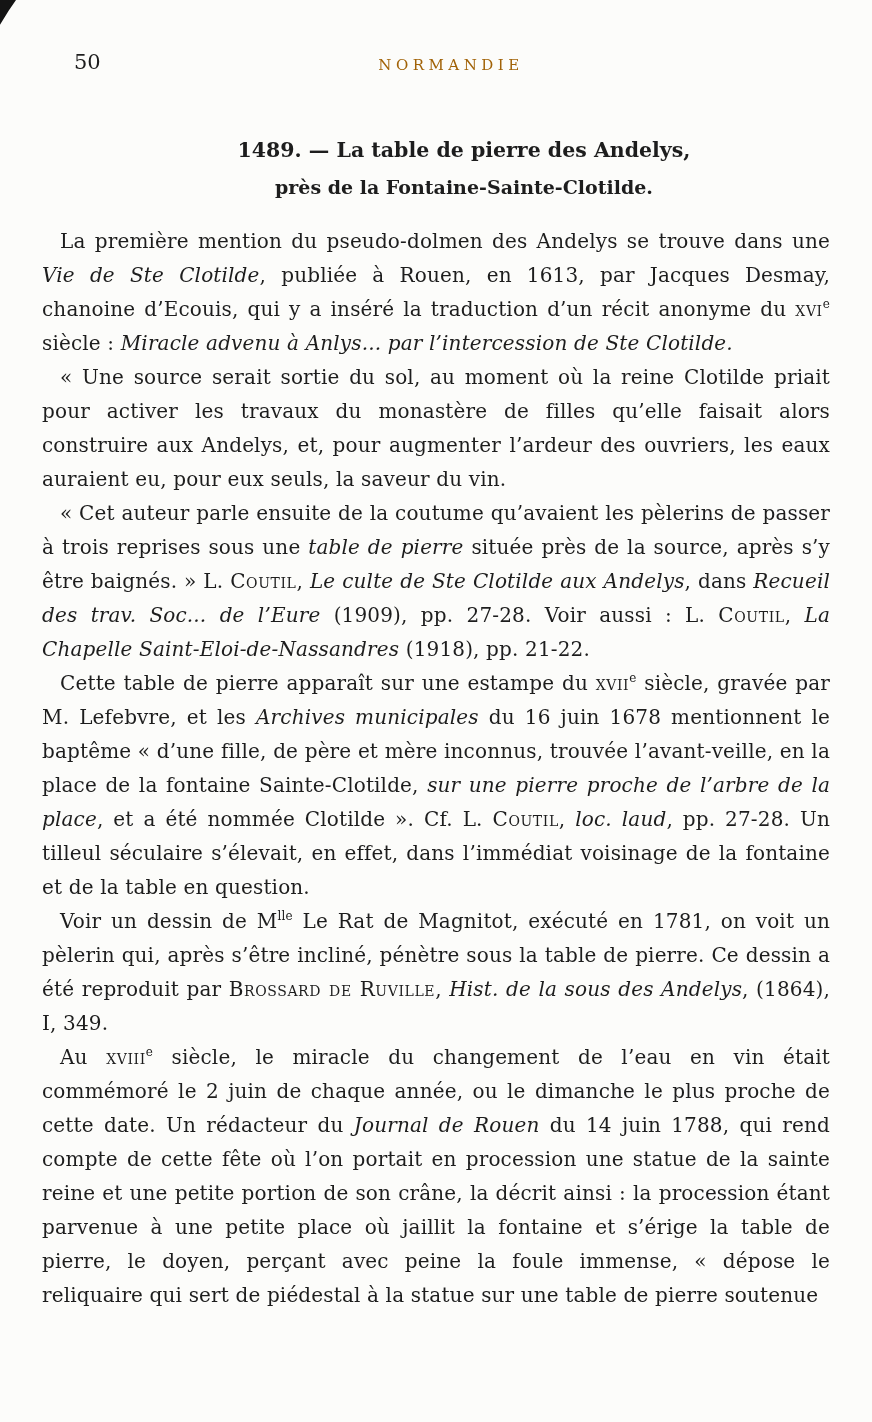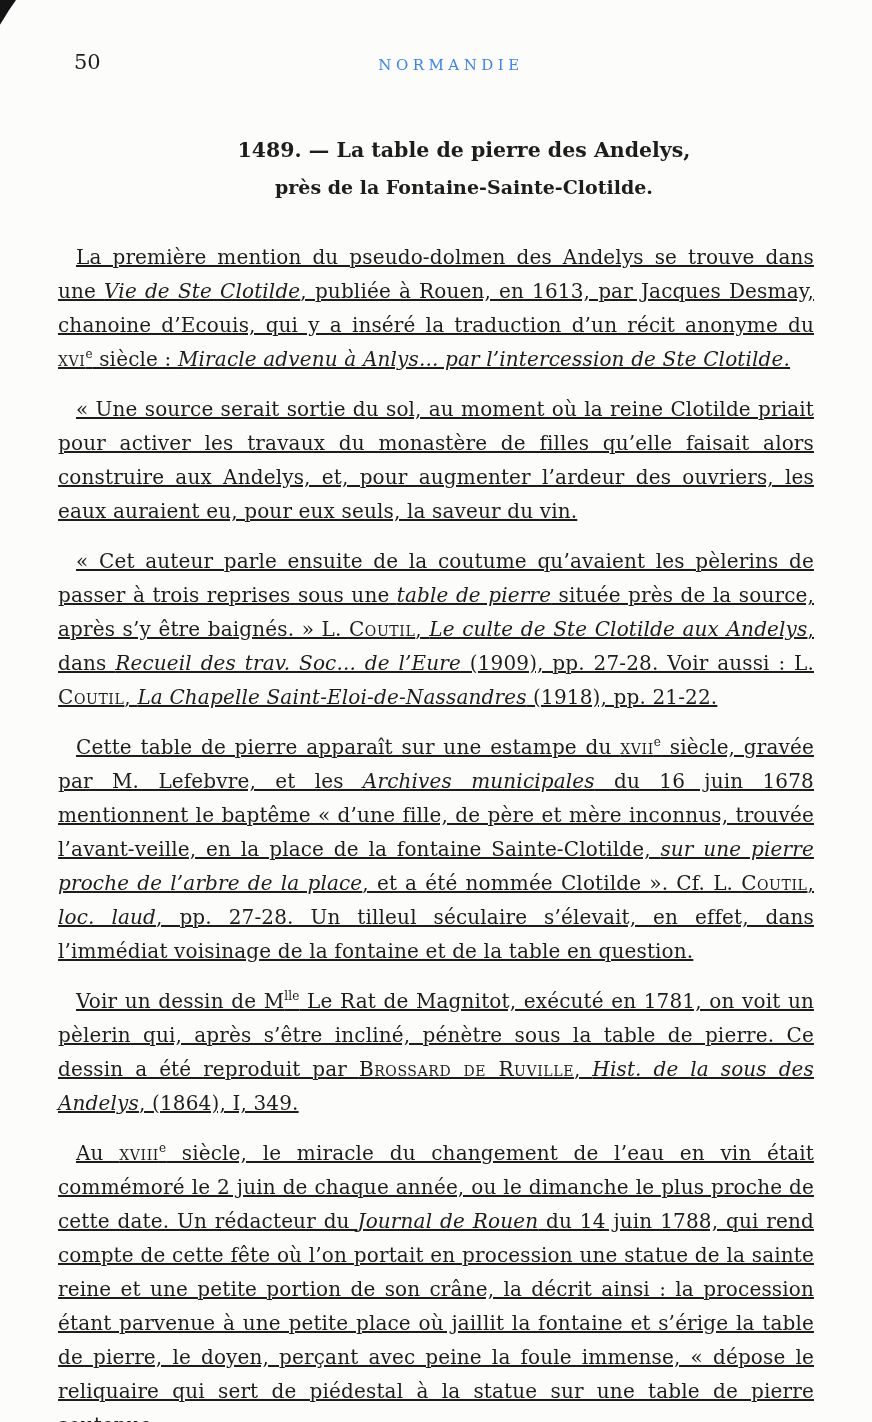--- a/index.html
+++ b/index.html
@@ -32,21 +32,21 @@
   .page-number {
     position: absolute;
     left: 0; top: 2px;
     font-size: 21px;
   }
   .running-header {
     text-align: center;
     font-size: 15px;
     letter-spacing: 4.5px;
     padding-top: 8px;
-    color: #3b82f6;
+    color: #a16207;
   }
   .title-block {
     position: absolute;
     top: 138px;
     left: 0;
     width: 100%;
     text-align: center;
     font-weight: bold;
     padding-left: 28px;
   }
@@ -55,21 +55,21 @@
   .body-text {
     position: absolute;
     top: 224px;
     left: 42px;
     width: 788px;
     text-align: justify;
     font-size: 20px;
     line-height: 34px;
     letter-spacing: 0.15px;
   }
-  .body-text p { margin: 16px; text-indent: 18px; text-decoration: underline; }
+  .body-text p { margin: 0; text-indent: 18px; }
   .body-text .it { font-style: italic; }
   .body-text .sc { font-variant: small-caps; letter-spacing: 0.6px; }
   .body-text sup { font-size: 12px; line-height: 0; vertical-align: super; }
 </style>
 </head>
 <body>
 
 <div class="page" style="--paper: #fcfcfa; --ink: #1d1d1d;">
 
   <div class="scan-artifact"></div>

